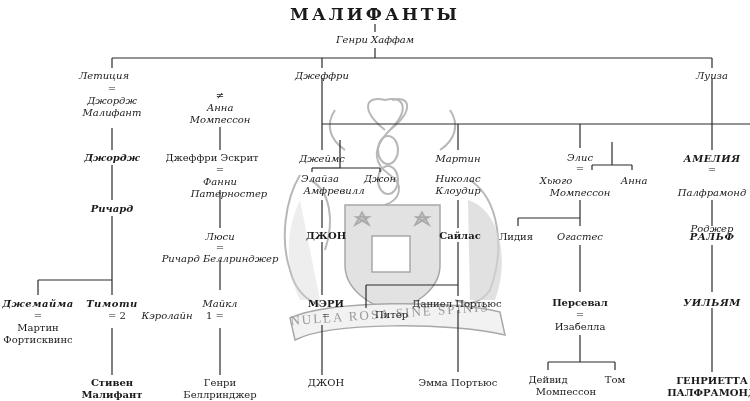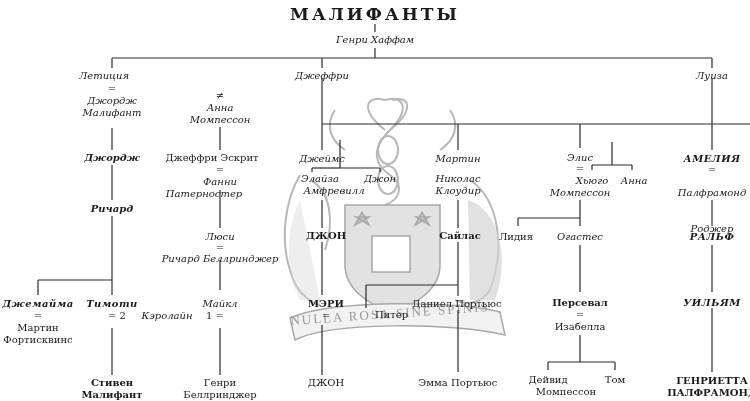--- a/index.html
+++ b/index.html
@@ -143,21 +143,21 @@
   <div class="lbl" style="left:117px;top:310px;">= 2</div>
   <div class="lbl b" style="left:112px;top:377px;">Стивен</div>
   <div class="lbl b" style="left:112px;top:389px;">Малифант</div>
 
   <div class="lbl" style="left:220px;top:90px;">≠</div>
   <div class="lbl it" style="left:220px;top:102px;">Анна</div>
   <div class="lbl it" style="left:220px;top:114px;">Момпессон</div>
   <div class="lbl" style="left:212px;top:152px;">Джеффри Эскрит</div>
   <div class="lbl" style="left:220px;top:164px;">=</div>
   <div class="lbl it" style="left:220px;top:176px;">Фанни</div>
-  <div class="lbl it" style="left:204px;top:188px;font-style:italic;">Патерностер</div>
+  <div class="lbl it" style="left:229px;top:188px;font-style:italic;">Патерностер</div>
   <div class="lbl it" style="left:220px;top:231px;">Люси</div>
   <div class="lbl" style="left:220px;top:242px;">=</div>
   <div class="lbl it" style="left:220px;top:253px;">Ричард Беллринджер</div>
   <div class="lbl it" style="left:220px;top:298px;">Майкл</div>
   <div class="lbl" style="left:215px;top:310px;">1 =</div>
   <div class="lbl it" style="left:167px;top:310px;">Кэролайн</div>
   <div class="lbl" style="left:220px;top:377px;">Генри</div>
   <div class="lbl" style="left:220px;top:389px;">Беллринджер</div>
 
   <div class="lbl it" style="left:322px;top:70px;">Джеффри</div>
@@ -173,21 +173,21 @@
 
   <div class="lbl it" style="left:458px;top:153px;">Мартин</div>
   <div class="lbl it" style="left:458px;top:173px;">Николас</div>
   <div class="lbl it" style="left:458px;top:185px;">Клоудир</div>
   <div class="lbl b" style="left:460px;top:230px;">Сайлас</div>
   <div class="lbl" style="left:457px;top:298px;">Даниел Портьюс</div>
   <div class="lbl" style="left:458px;top:377px;">Эмма Портьюс</div>
 
   <div class="lbl it" style="left:580px;top:152px;">Элис</div>
   <div class="lbl" style="left:580px;top:163px;">=</div>
-  <div class="lbl it" style="left:592px;top:175px;">Хьюго</div>
+  <div class="lbl it" style="left:556px;top:175px;">Хьюго</div>
   <div class="lbl it" style="left:580px;top:187px;">Момпессон</div>
   <div class="lbl it" style="left:634px;top:175px;">Анна</div>
   <div class="lbl" style="left:516px;top:231px;">Лидия</div>
   <div class="lbl it" style="left:580px;top:231px;">Огастес</div>
   <div class="lbl" style="left:580px;top:297px;font-weight:bold;">Персевал</div>
   <div class="lbl" style="left:580px;top:309px;">=</div>
   <div class="lbl" style="left:580px;top:321px;">Изабелла</div>
   <div class="lbl" style="left:548px;top:374px;">Дейвид</div>
   <div class="lbl" style="left:566px;top:386px;">Момпессон</div>
   <div class="lbl" style="left:615px;top:374px;">Том</div>

